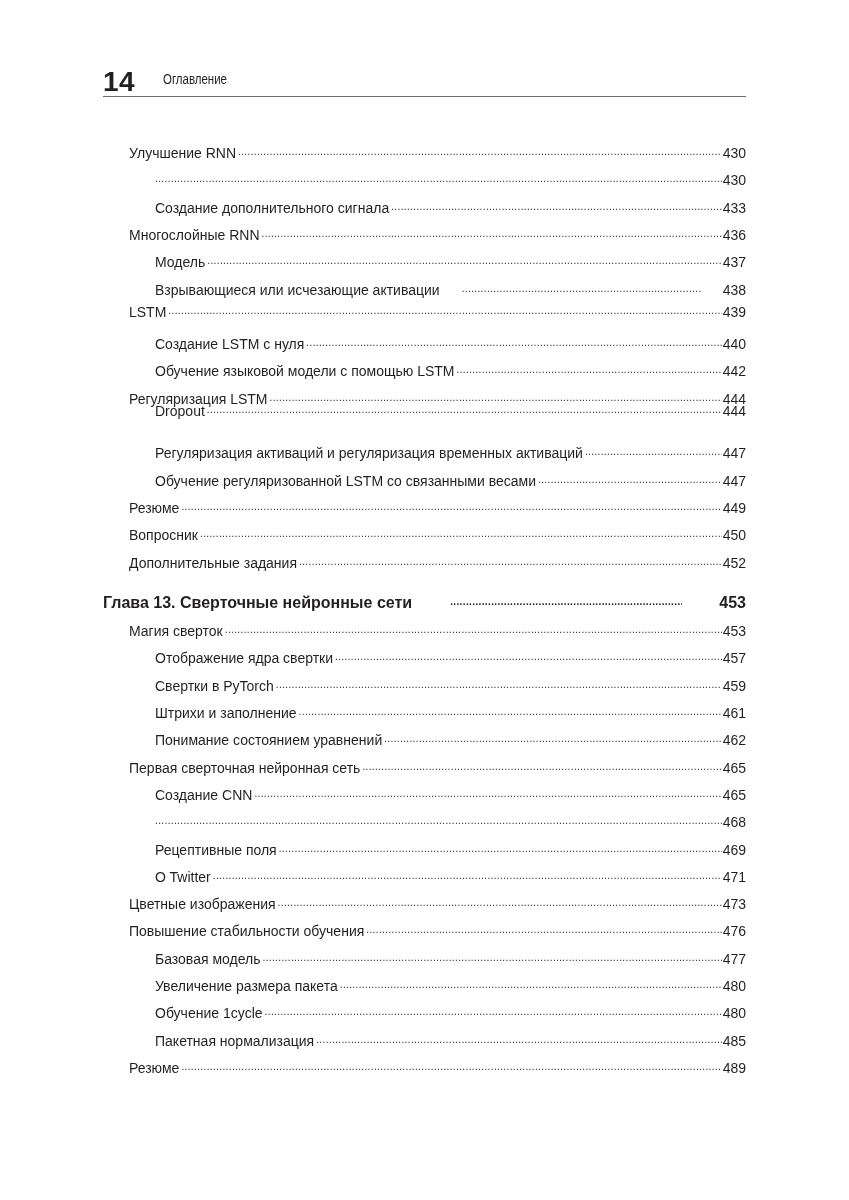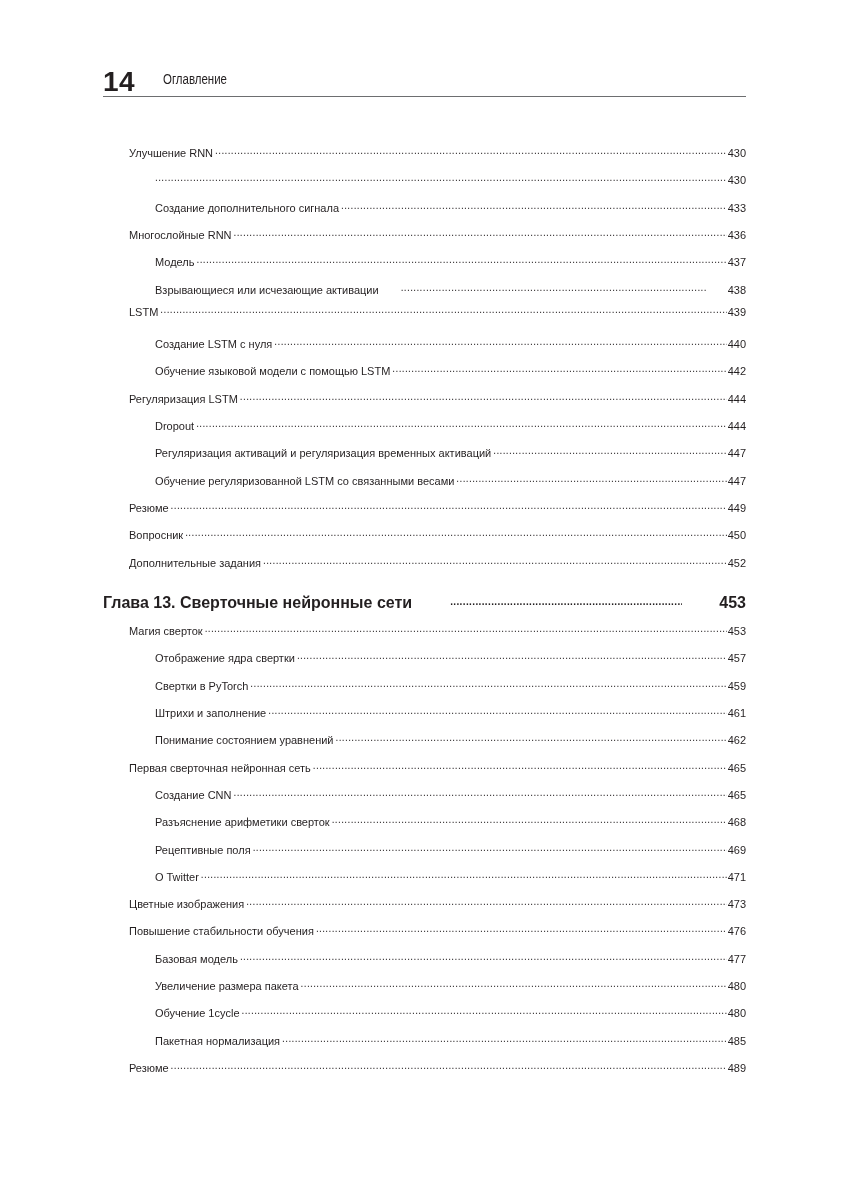--- a/index.html
+++ b/index.html
@@ -3,21 +3,21 @@
 <meta charset="utf-8">
 <style>
   html, body { margin: 0; padding: 0; background: #ffffff; }
   body { width: 849px; height: 1200px; position: relative; overflow: hidden;
          font-family: "Liberation Sans", "DejaVu Sans", sans-serif; color: #231f20; }
   .header { position: absolute; left: 103px; top: 66px; width: 643px; height: 30px; }
   .page-num { position: absolute; left: 0; top: 0; font-weight: bold; font-size: 28px; letter-spacing: 0.5px; }
   .running-title { position: absolute; left: 60px; top: 5px; font-size: 14px; transform: scaleX(0.82); transform-origin: left center; }
   .rule { position: absolute; left: 103px; top: 96px; width: 643px; height: 0; border-top: 1.5px solid #6d6e70; }
   .toc { position: absolute; left: 0; top: 141px; width: 849px; }
-  .row { position: absolute; height: 24px; display: flex; align-items: baseline; font-size: 11px; line-height: 24px; right: 103px; }
+  .row { position: absolute; height: 24px; display: flex; align-items: baseline; font-size: 14px; line-height: 24px; right: 103px; }
   .row .title { white-space: nowrap; padding-right: 2px; }
   .row .leader { flex: 1; overflow: hidden; white-space: nowrap; position: relative; top: -3px; font-size: 10px; letter-spacing: 0px; color: #231f20; }
   .row .leader::before { content: ". . . . . . . . . . . . . . . . . . . . . . . . . . . . . . . . . . . . . . . . . . . . . . . . . . . . . . . . . . . . . . . . . . . . . . . . . . . . . . . . . . . . . . . . . . . . . . . . . . . . . . . . . . . . . . . . . . . . . . . . . . . . . . . . . . . . . . . . . . . . . . . . . . . . . . . . . . . . . . . . . . . . . . . . . . . . . . . . . . . . . . . . . . . . . . . . . . . . . . . . . . . . . . . . . . . . . . . . . . . . . . . ."; letter-spacing: -1.2px; }
   .row .page { white-space: nowrap; padding-left: 1px; }
   .lvl1 { left: 129px; }
   .lvl2 { left: 155px; }
   .chapter { left: 103px; font-weight: bold; font-size: 16px; }
 </style>
 </head>
 <body>
@@ -71,21 +71,21 @@
     <div class="row lvl2" style="top: 218.4px;">
       <span class="title">Обучение языковой модели с помощью LSTM</span>
       <span class="leader"></span>
       <span class="page">442</span>
     </div>
     <div class="row lvl1" style="top: 245.7px;">
       <span class="title">Регуляризация LSTM</span>
       <span class="leader"></span>
       <span class="page">444</span>
     </div>
-    <div class="row lvl2" style="top: 273px;">
+    <div class="row lvl2" style="top: 258px;">
       <span class="title">Dropout</span>
       <span class="leader"></span>
       <span class="page">444</span>
     </div>
     <div class="row lvl2" style="top: 300.3px;">
       <span class="title">Регуляризация активаций и регуляризация временных активаций</span>
       <span class="leader"></span>
       <span class="page">447</span>
     </div>
     <div class="row lvl2" style="top: 327.6px;">
@@ -142,21 +142,20 @@
       <span class="title">Первая сверточная нейронная сеть</span>
       <span class="leader"></span>
       <span class="page">465</span>
     </div>
     <div class="row lvl2" style="top: 641.9px;">
       <span class="title">Создание CNN</span>
       <span class="leader"></span>
       <span class="page">465</span>
     </div>
     <div class="row lvl2" style="top: 669.2px;">
-      <span class="title">Разъяснение арифметики сверток</span>
       <span class="leader"></span>
       <span class="page">468</span>
     </div>
     <div class="row lvl2" style="top: 696.5px;">
       <span class="title">Рецептивные поля</span>
       <span class="leader"></span>
       <span class="page">469</span>
     </div>
     <div class="row lvl2" style="top: 723.8px;">
       <span class="title">O Twitter</span>

